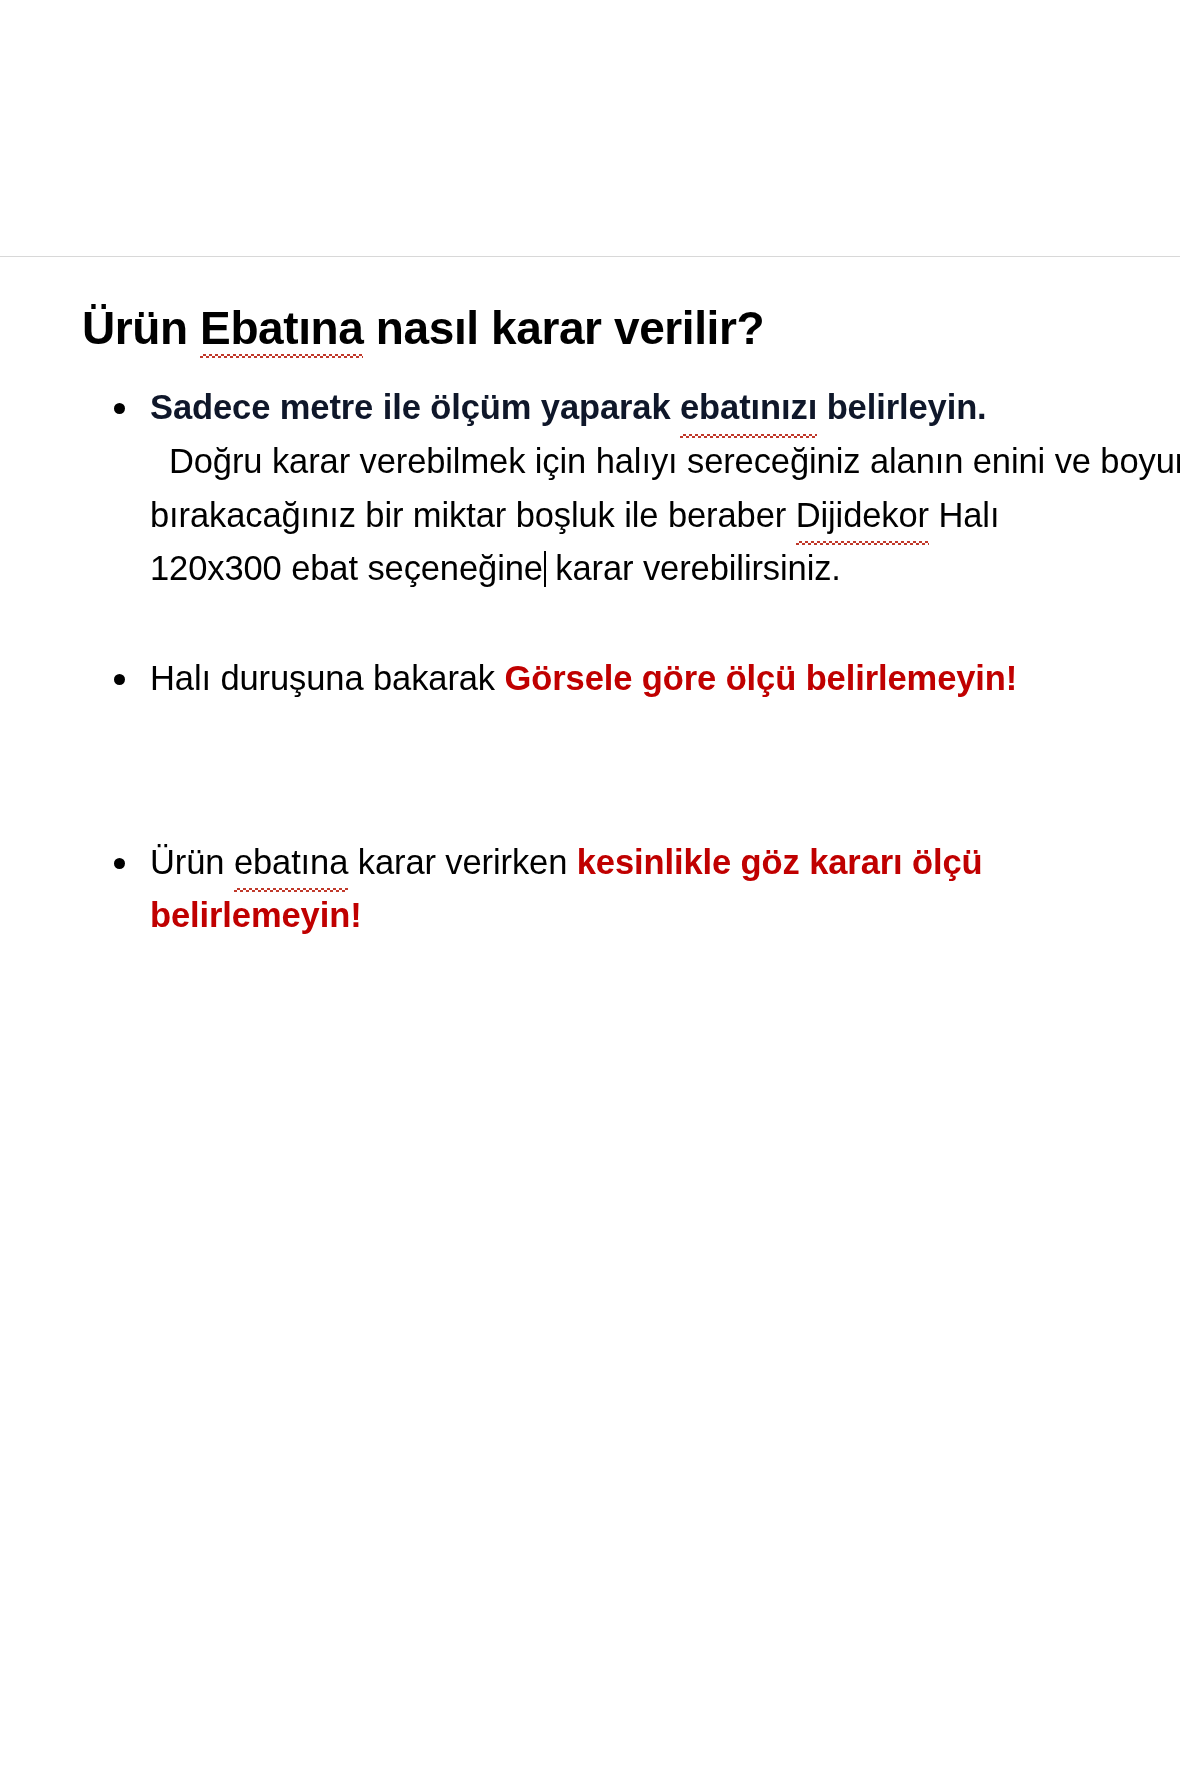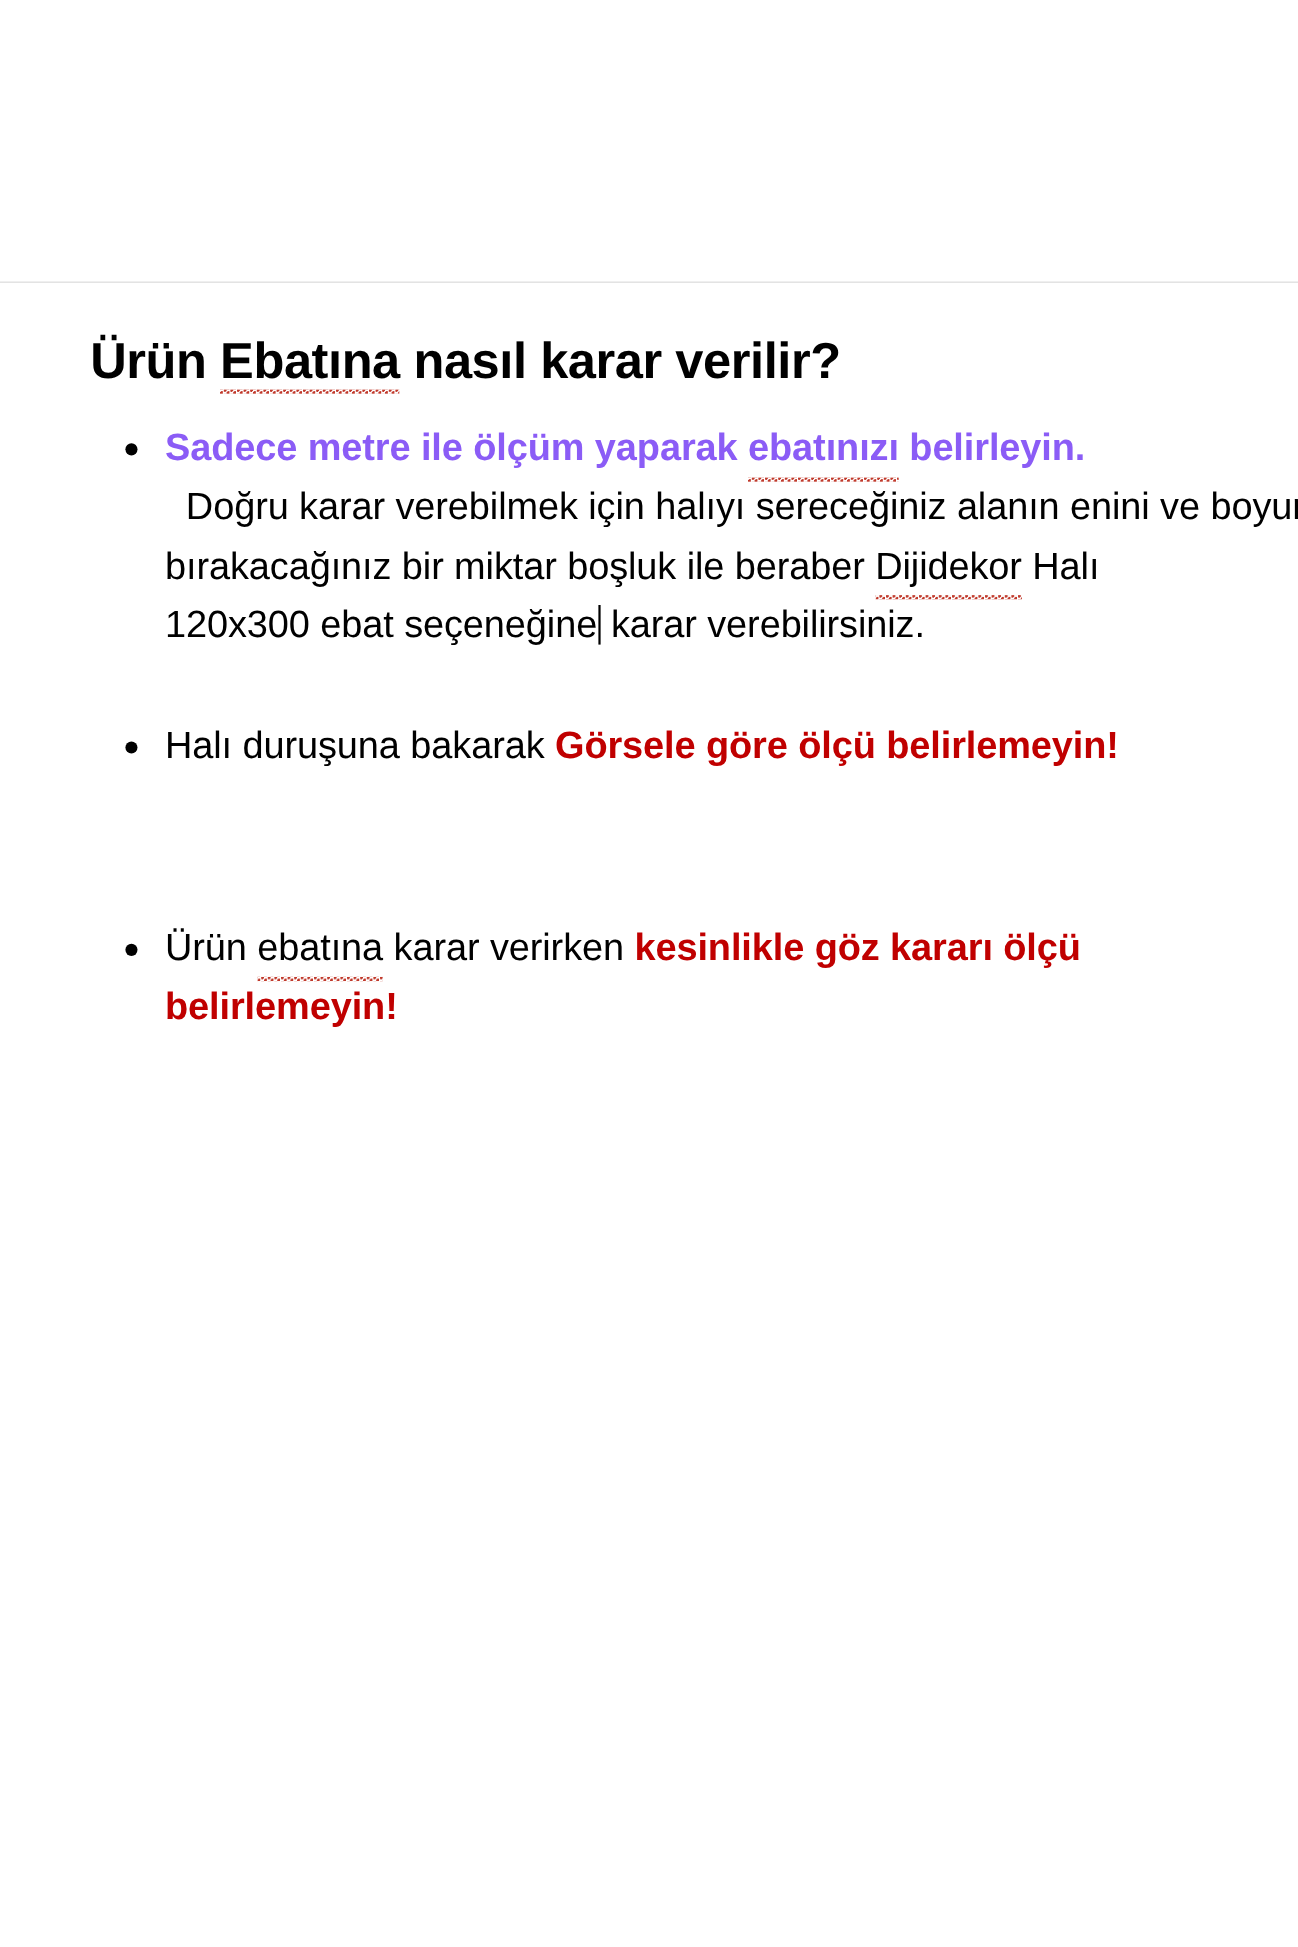--- a/index.html
+++ b/index.html
@@ -82,21 +82,21 @@
   }
   .bullet + .bullet {
     margin-top: 56px;
   }
   .bullet.gap-large {
     margin-top: 130px;
   }
 
   
   .run-red {
-    color: #8b5cf6;
+    color: #0f172a;
     font-weight: 700;
   }
   .run-red-plain {
     color: #c00000;
     font-weight: 700;
   }
   .run-black {
     color: #000000;
   }
 

